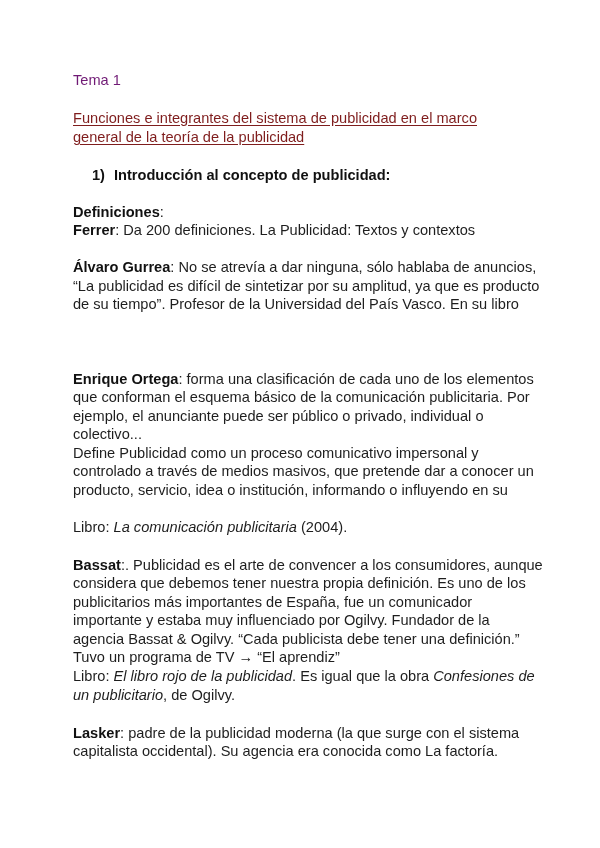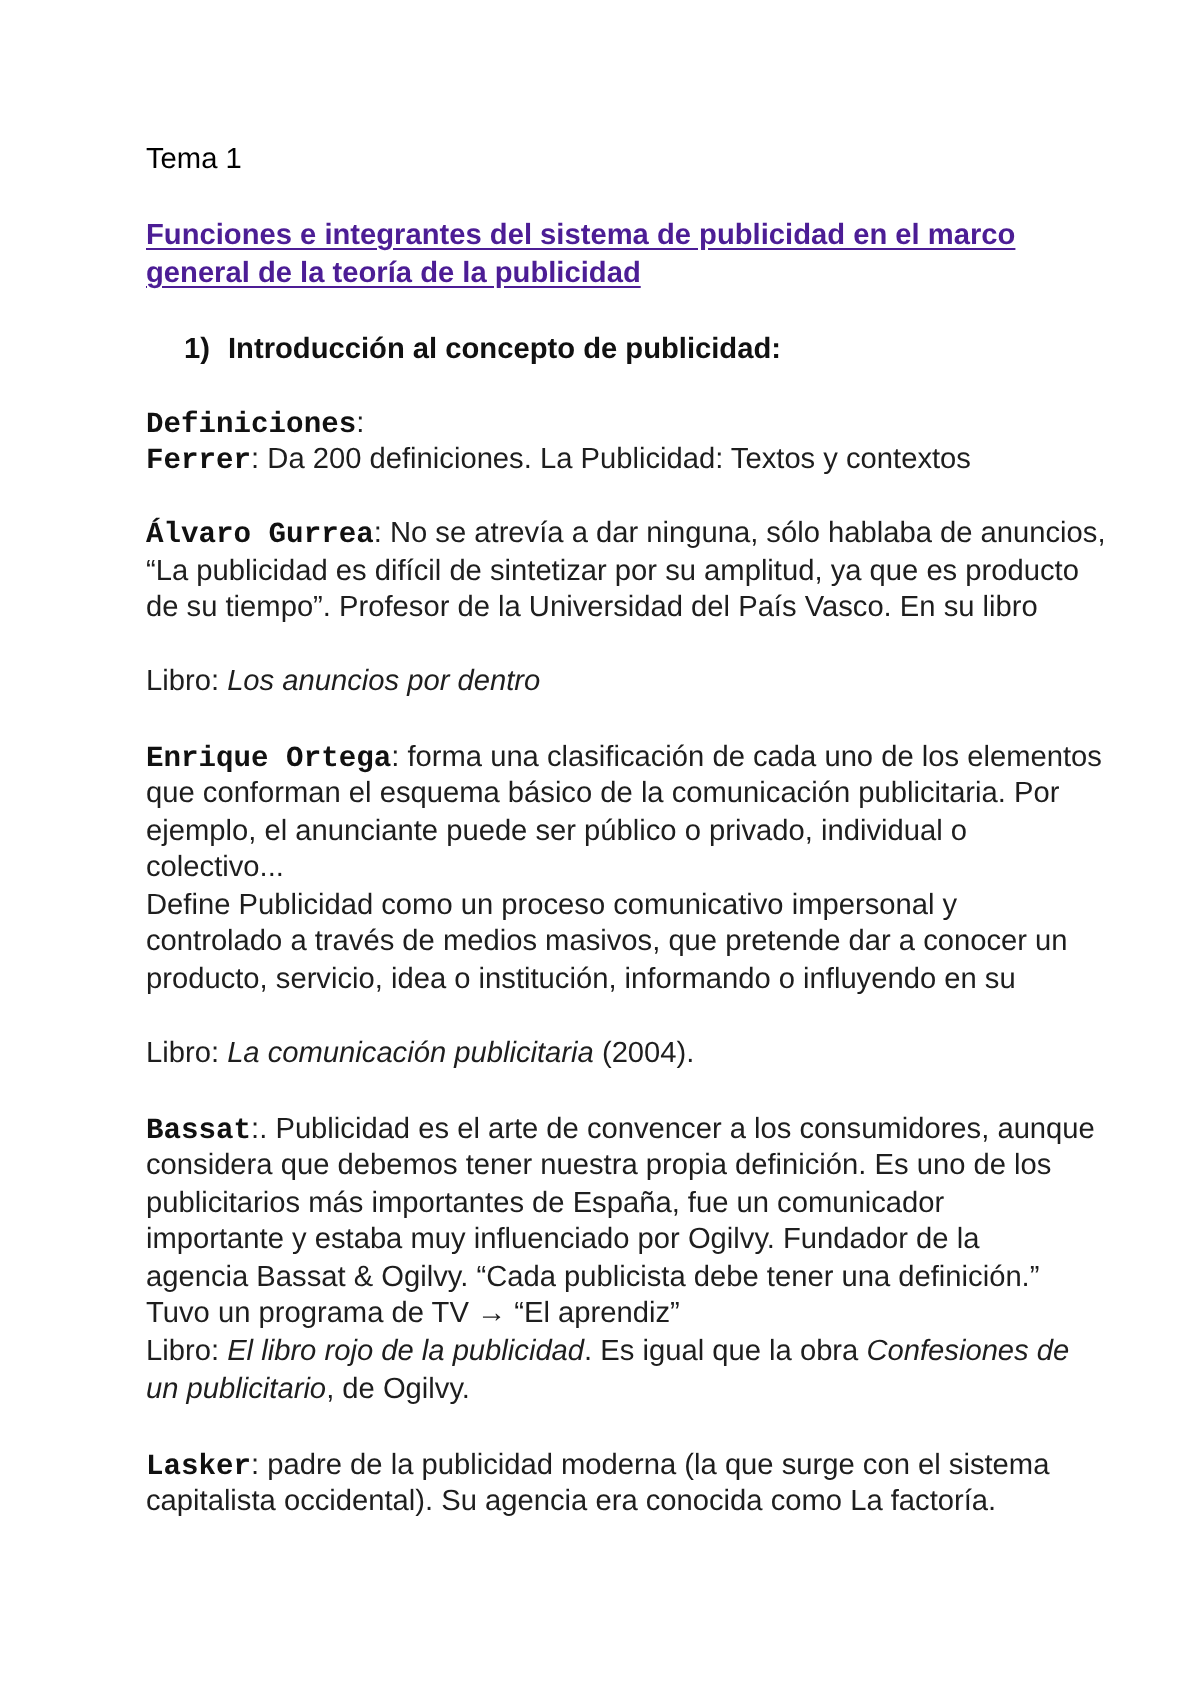--- a/index.html
+++ b/index.html
@@ -1,23 +1,23 @@
 <!DOCTYPE html>
 <html><head>
 <meta charset="utf-8">
 <style>
   html, body { margin: 0; padding: 0; background: #ffffff; }
   body { width: 600px; height: 848px; position: relative; overflow: hidden;
          font-family: "Liberation Sans", sans-serif; color: #1a1a1a; }
   .page { position: absolute; left: 0; top: 0; width: 600px; height: 848px; background: #fff; }
   .line { position: absolute; left: 73px; font-size: 14.6px; line-height: 18px; white-space: nowrap; color: #1e1e1e; }
-  .tema { color: #000000; }
-  .h { font-weight: bold; text-decoration: underline; text-underline-offset: 2px; color: #4c1d95; }
+  .tema { color: #701a75; }
+  .h { font-weight: normal; text-decoration: underline; text-underline-offset: 2px; color: #7f1d1d; }
   .sub { font-weight: bold; color: #111; }
-  .b { font-weight: bold; color: #111; font-family: Liberation Mono, monospace; }
+  .b { font-weight: bold; color: #111; }
   .i { font-style: italic; }
 </style>
 </head>
 <body>
 
 <div class="page">
 
   <div class="line tema" style="top:71px">Tema 1</div>
 
   <div class="line h" style="top:109px">Funciones e integrantes del sistema de publicidad en el marco</div>
@@ -25,21 +25,20 @@
 
   <div class="line sub" style="top:166px; left:92px">1)</div>
   <div class="line sub" style="top:166px; left:114px">Introducción al concepto de publicidad:</div>
 
   <div class="line" style="top:203px"><span class="b">Definiciones</span><span>:</span></div>
   <div class="line" style="top:221px"><span class="b">Ferrer</span><span>: Da 200 definiciones. La Publicidad: Textos y contextos</span></div>
 
   <div class="line" style="top:258px"><span class="b">Álvaro Gurrea</span><span>:  No se atrevía a dar ninguna, sólo hablaba de anuncios,</span></div>
   <div class="line" style="top:277px">“La publicidad es difícil de sintetizar por su amplitud, ya que es producto</div>
   <div class="line" style="top:295px">de su  tiempo”. Profesor de la Universidad del País Vasco. En su libro</div>
-  <div class="line" style="top:332px"><span>Libro: </span><span class="i">Los anuncios por dentro</span></div>
 
   <div class="line" style="top:370px"><span class="b">Enrique Ortega</span><span>:  forma una clasificación de cada uno de los elementos</span></div>
   <div class="line" style="top:388px">que conforman el esquema básico de la comunicación publicitaria. Por</div>
   <div class="line" style="top:407px">ejemplo, el anunciante puede ser público o privado, individual o</div>
   <div class="line" style="top:425px">colectivo...</div>
   <div class="line" style="top:444px">Define Publicidad como un proceso comunicativo impersonal y</div>
   <div class="line" style="top:462px">controlado a través de medios masivos, que pretende dar a conocer un</div>
   <div class="line" style="top:481px">producto, servicio, idea o institución, informando o influyendo en su</div>
   <div class="line" style="top:518px"><span>Libro: </span><span class="i">La comunicación publicitaria</span><span> (2004).</span></div>
 

